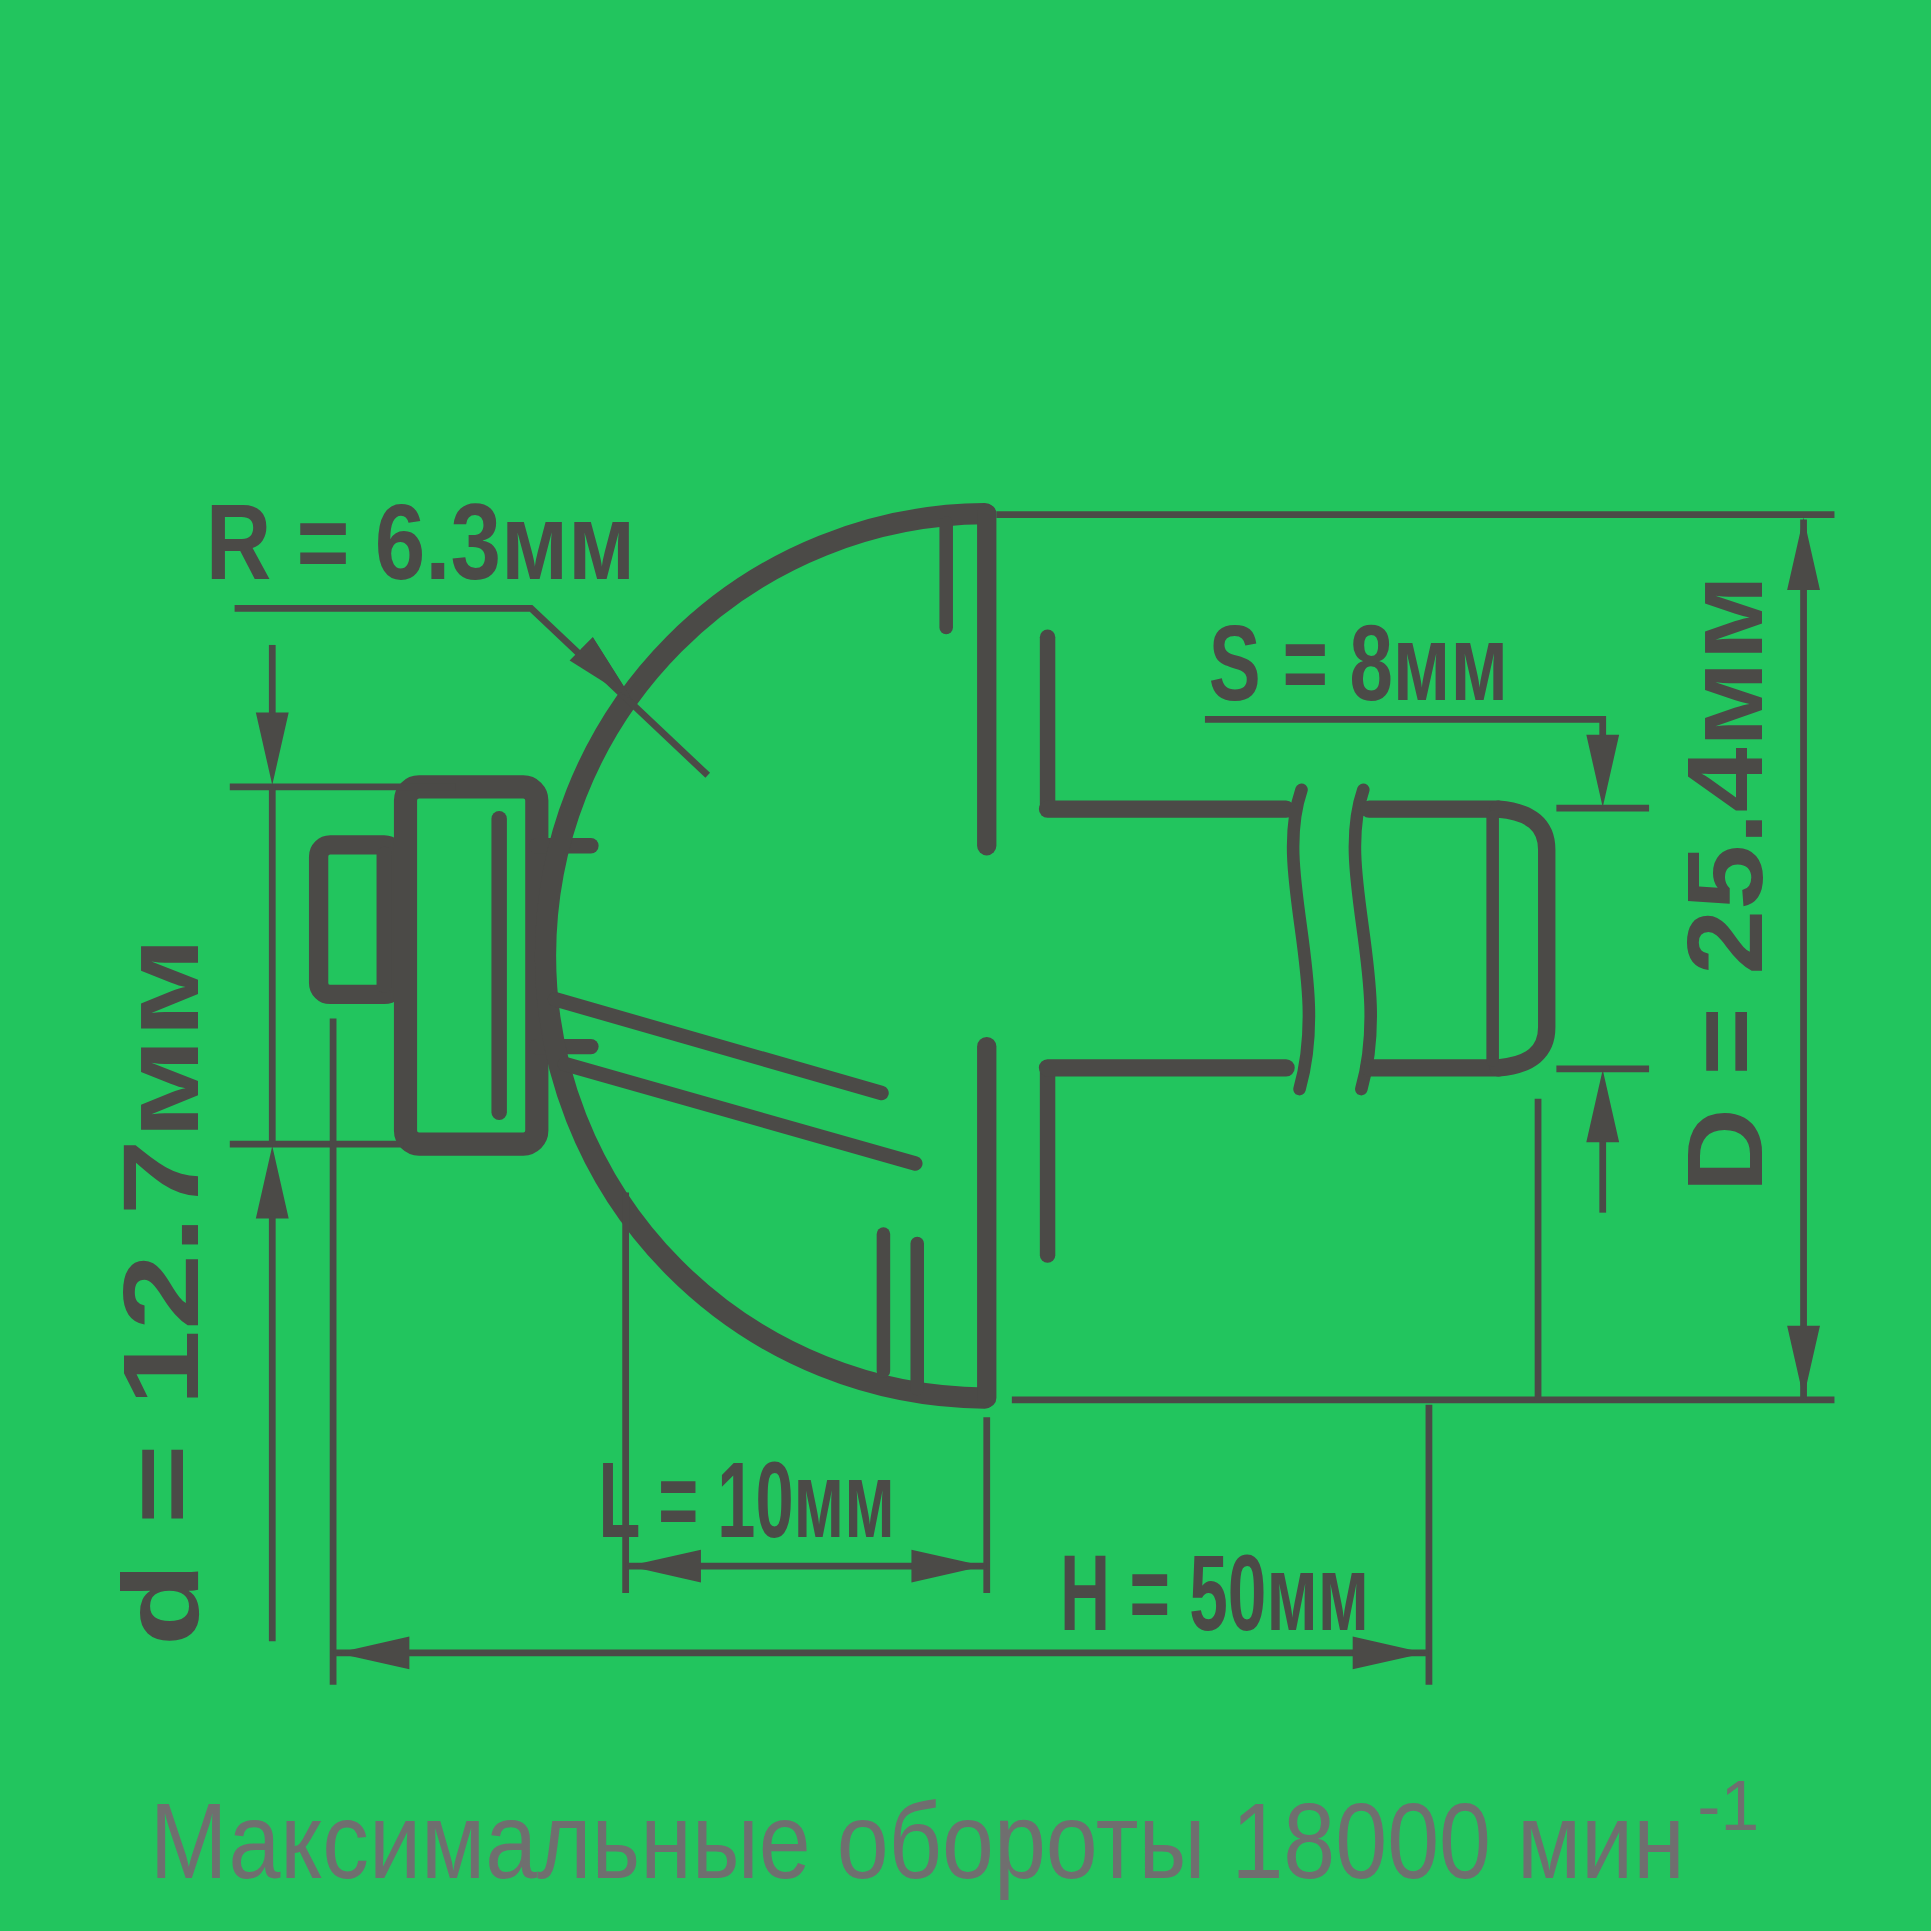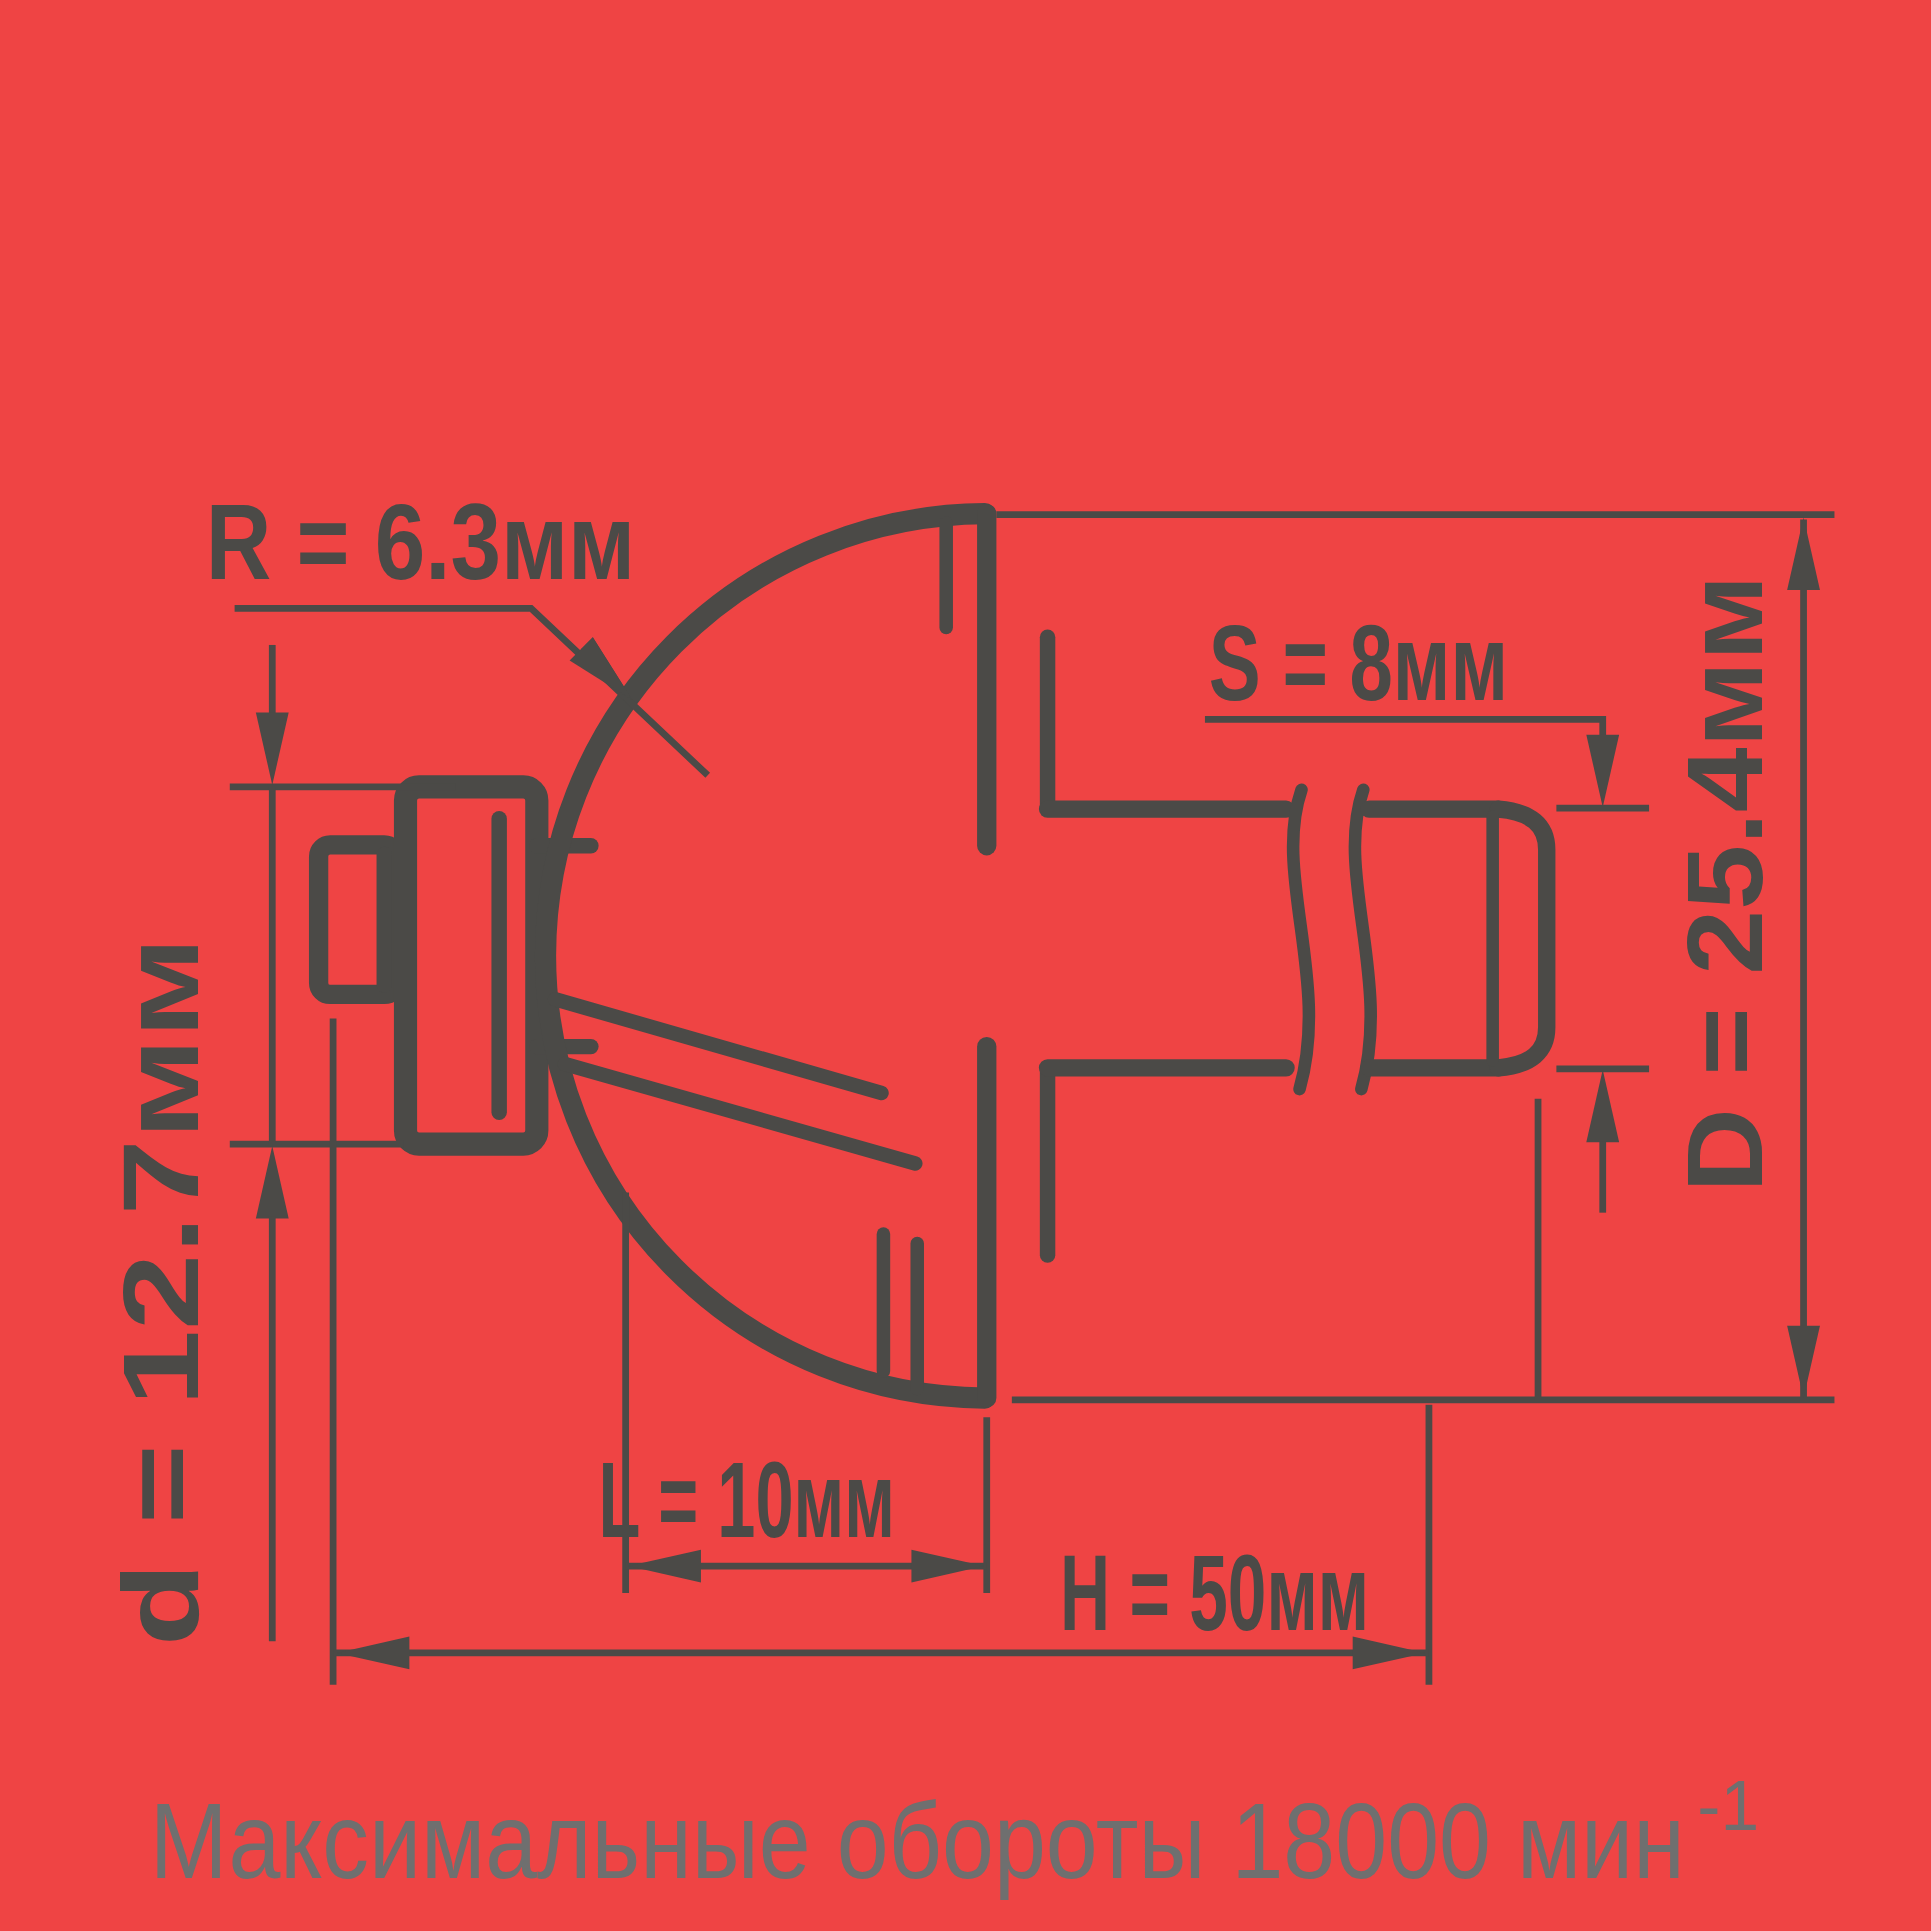--- a/index.html
+++ b/index.html
@@ -4,21 +4,21 @@
 <style>
   html, body {
     margin: 0;
     padding: 0;
     background: #f4f3f1;
   }
   .stage {
     position: relative;
     width: 1931px;
     height: 1931px;
-    background: #ef4444;
+    background: #22c55e;
     overflow: hidden;
   }
   svg { display: block; width: 100%; height: 100%; }
 
   .bit {
     stroke: #4b4a47;
     fill: none;
     stroke-linecap: round;
     stroke-linejoin: round;
   }

